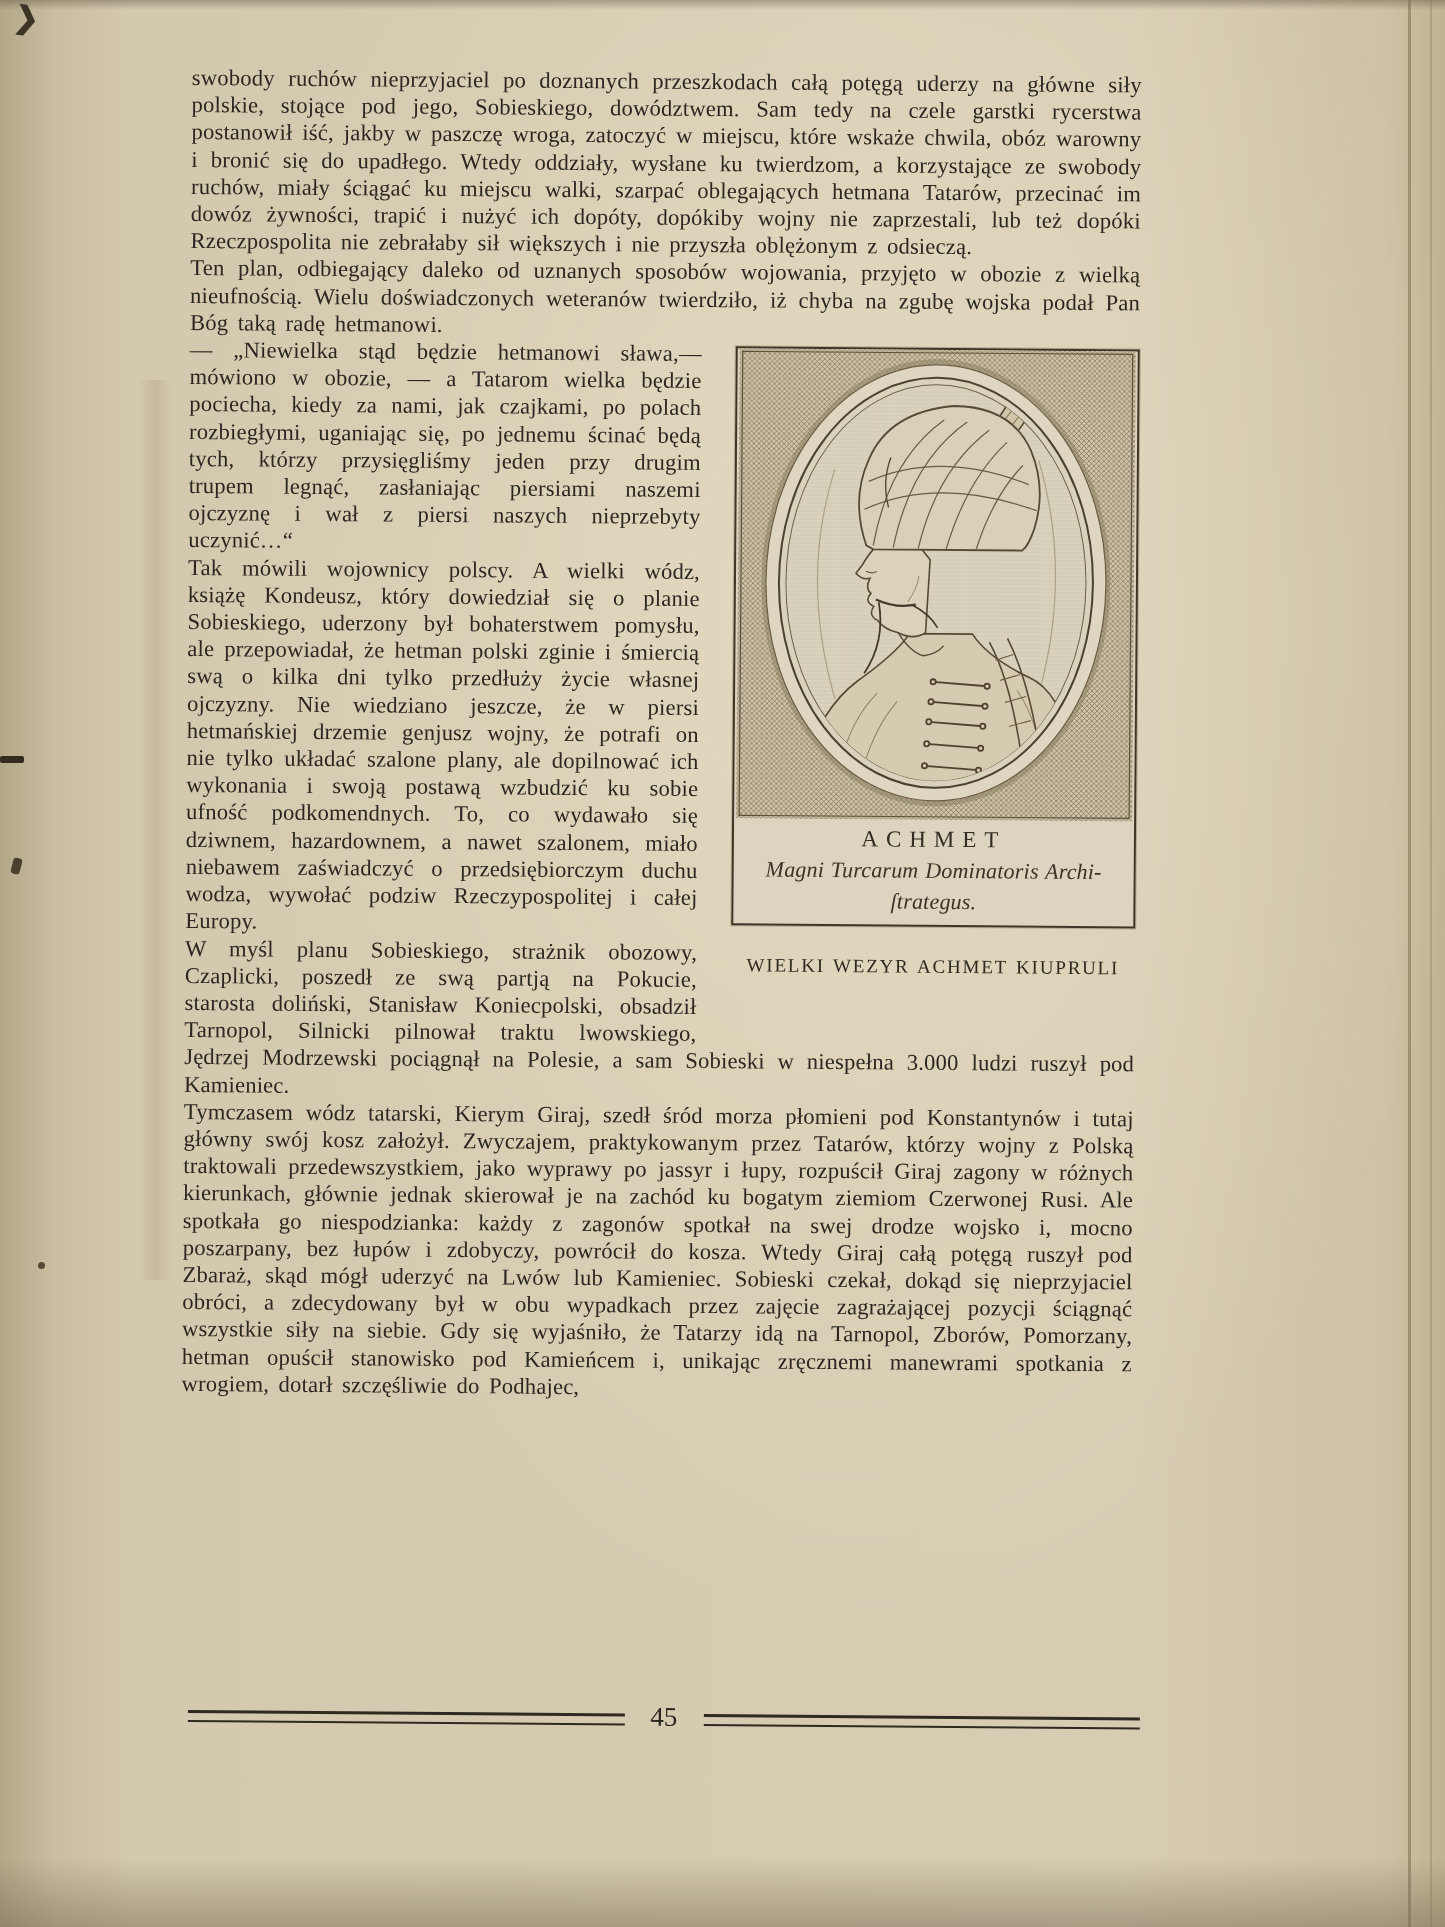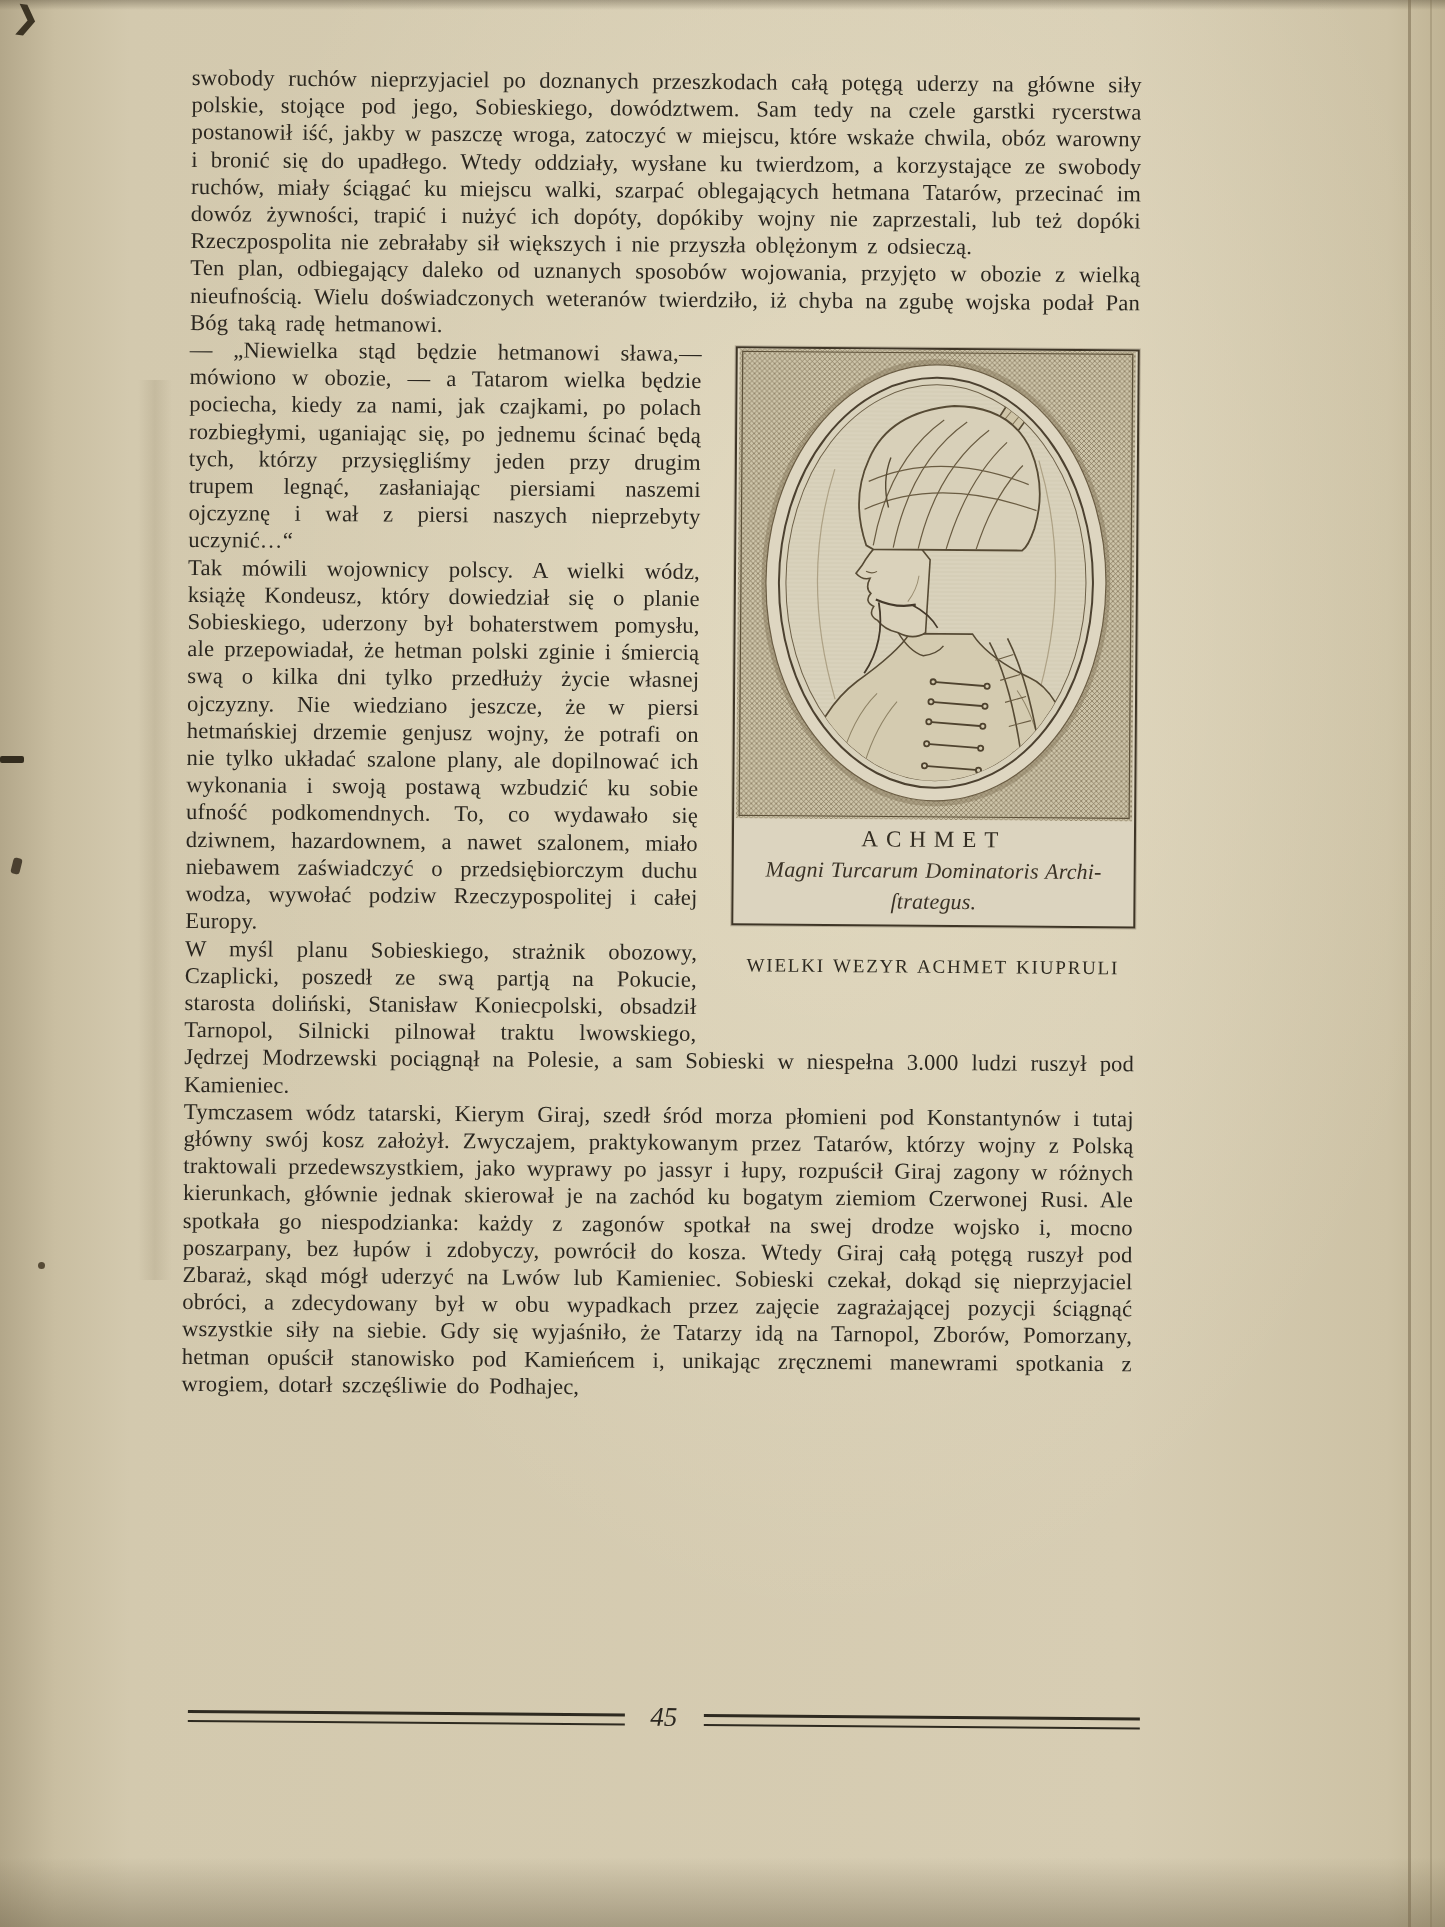--- a/index.html
+++ b/index.html
@@ -67,21 +67,21 @@
   
   .folio{
     position:absolute;left:188px;top:1700px;width:952px;
     display:flex;align-items:center;gap:20px;
     transform:rotate(0.45deg);transform-origin:0 0;
   }
   .rule{
     flex:1;height:7px;
     border-top:3px solid #2e2a20;border-bottom:2px solid #2e2a20;
   }
-  .page-num{font-size:27px;color:#2b2720;line-height:1;padding:0 6px 4px 6px;font-style:italic;}
+  .page-num{font-size:27px;color:#2b2720;line-height:1;padding:0 6px 4px 6px;}
 </style>
 </head>
 <body>
 
 <div class="page">
 
   <div class="overlay crease"></div>
   <div class="overlay mark-chevron">❯</div>
   <div class="overlay mark-dash"></div>
   <div class="overlay mark-dot"></div>

